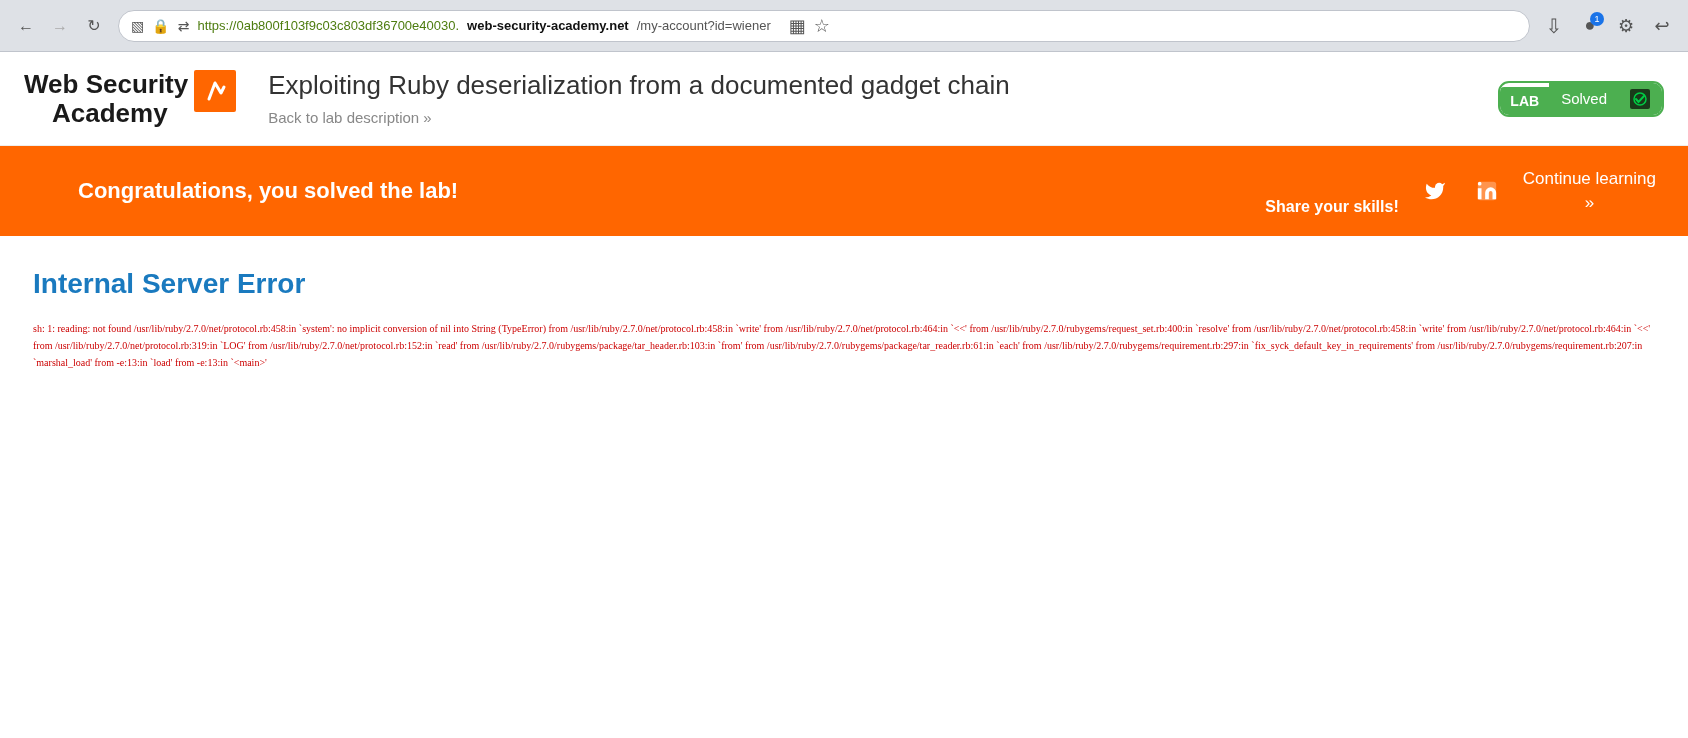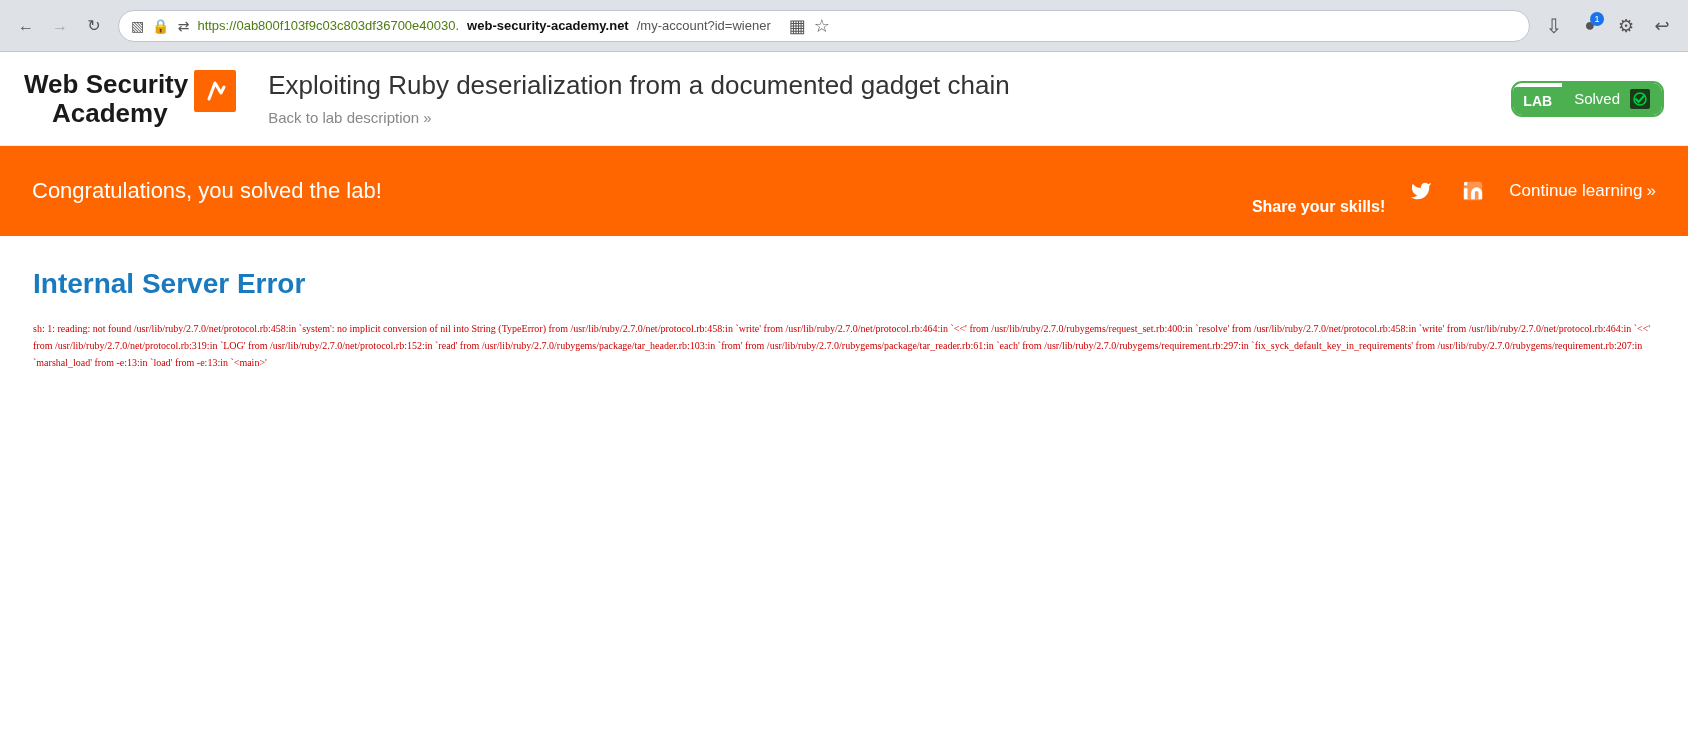--- a/index.html
+++ b/index.html
@@ -121,21 +121,21 @@
       font-size: 14px;
       padding: 6px 10px;
       border-radius: 4px 0 0 4px;
     }
     .solved-badge {
       background: #4caf50;
       color: white;
       font-size: 15px;
       padding: 6px 12px;
       border-radius: 0 4px 4px 0;
-      display: flex; align-items: center; gap: 10px;
+      display: flex; align-items: center; gap: 23px;
     }
     .solved-icon {
       width: 20px; height: 20px;
       background: #1a3a1a;
       border-radius: 2px;
       display: flex; align-items: center; justify-content: center;
       font-size: 12px;
       color: white;
     }
 
@@ -143,42 +143,43 @@
     .success-banner {
       background: #f60;
       color: white;
       padding: 20px 32px;
       display: flex;
       align-items: center;
       justify-content: space-between;
     }
     .banner-message {
       font-size: 22px;
-      font-weight: normal;
+      font-weight: bold;
+      margin-left: 46px;
     }
     .banner-right {
       display: flex; align-items: center; gap: 20px;
     }
     .share-text {
       font-size: 16px;
       font-weight: bold;
       margin-top: 32px;
     }
     .social-icon {
       width: 32px; height: 32px;
       display: flex; align-items: center; justify-content: center;
       cursor: pointer;
       color: white;
       font-size: 20px;
     }
     .continue-link {
       font-size: 17px;
       color: white;
       cursor: pointer;
-      display: flex; align-items: center; gap: 4px;
+      display: flex; align-items: center; gap: 4px; flex-direction: column;
     }
 
     
     .main-content {
       padding: 32px 33px;
     }
     .error-title {
       color: #1a7abf;
       font-size: 28px;
       margin-bottom: 20px;

